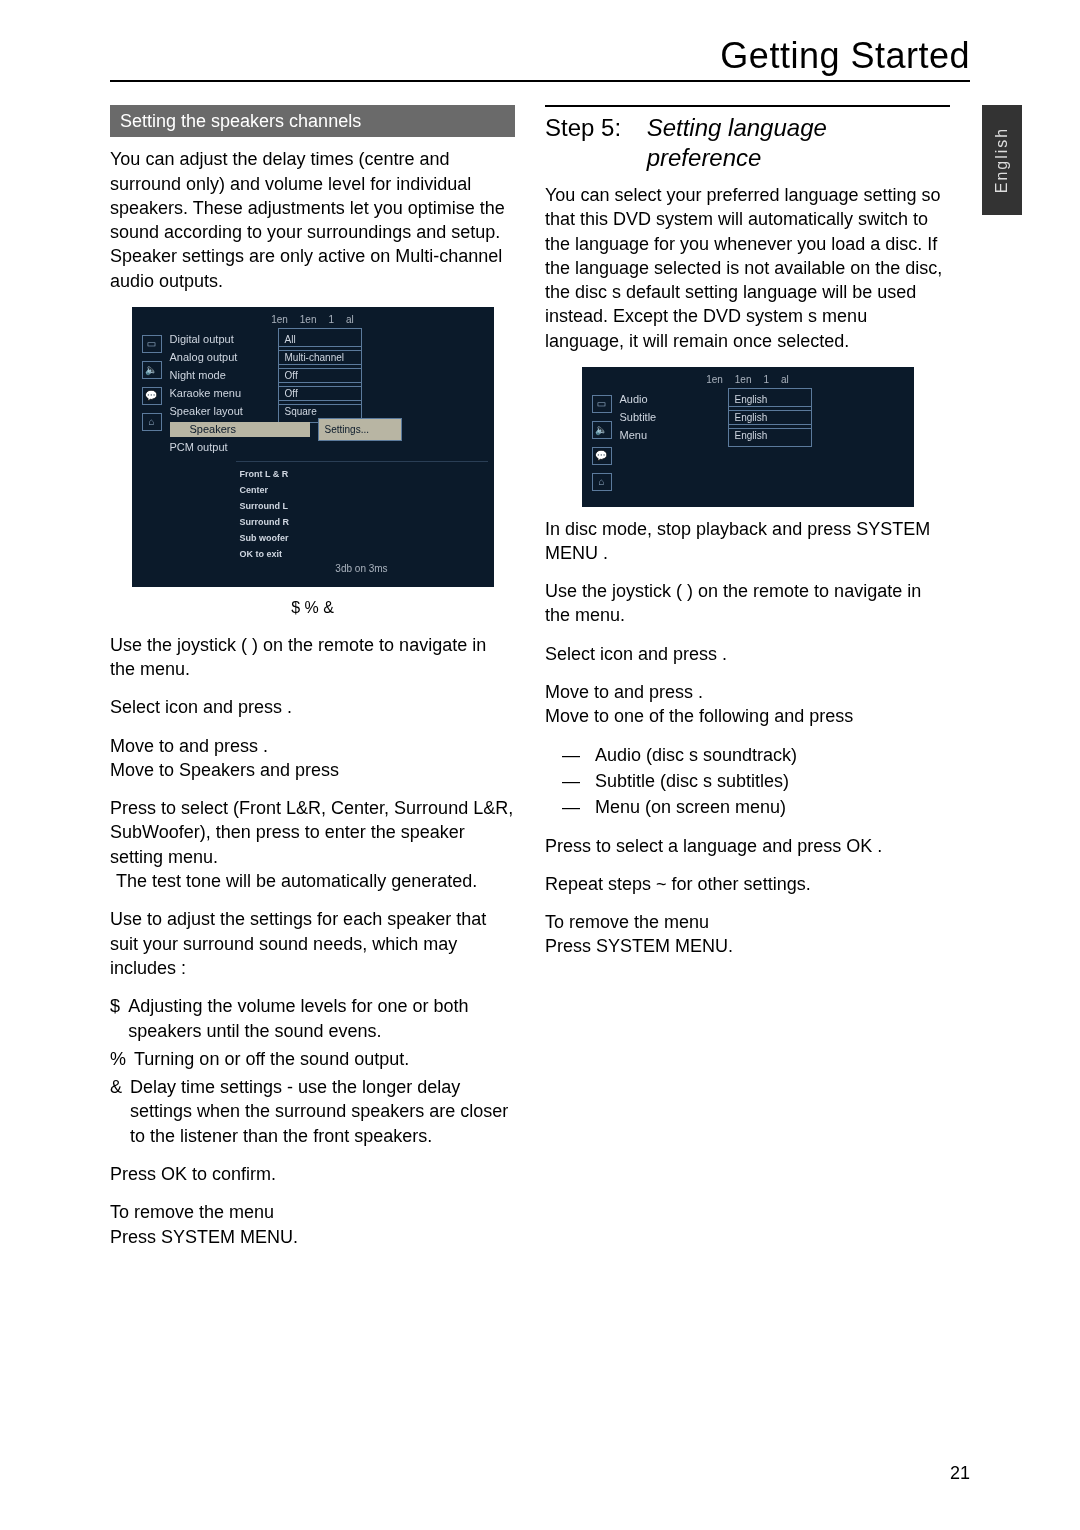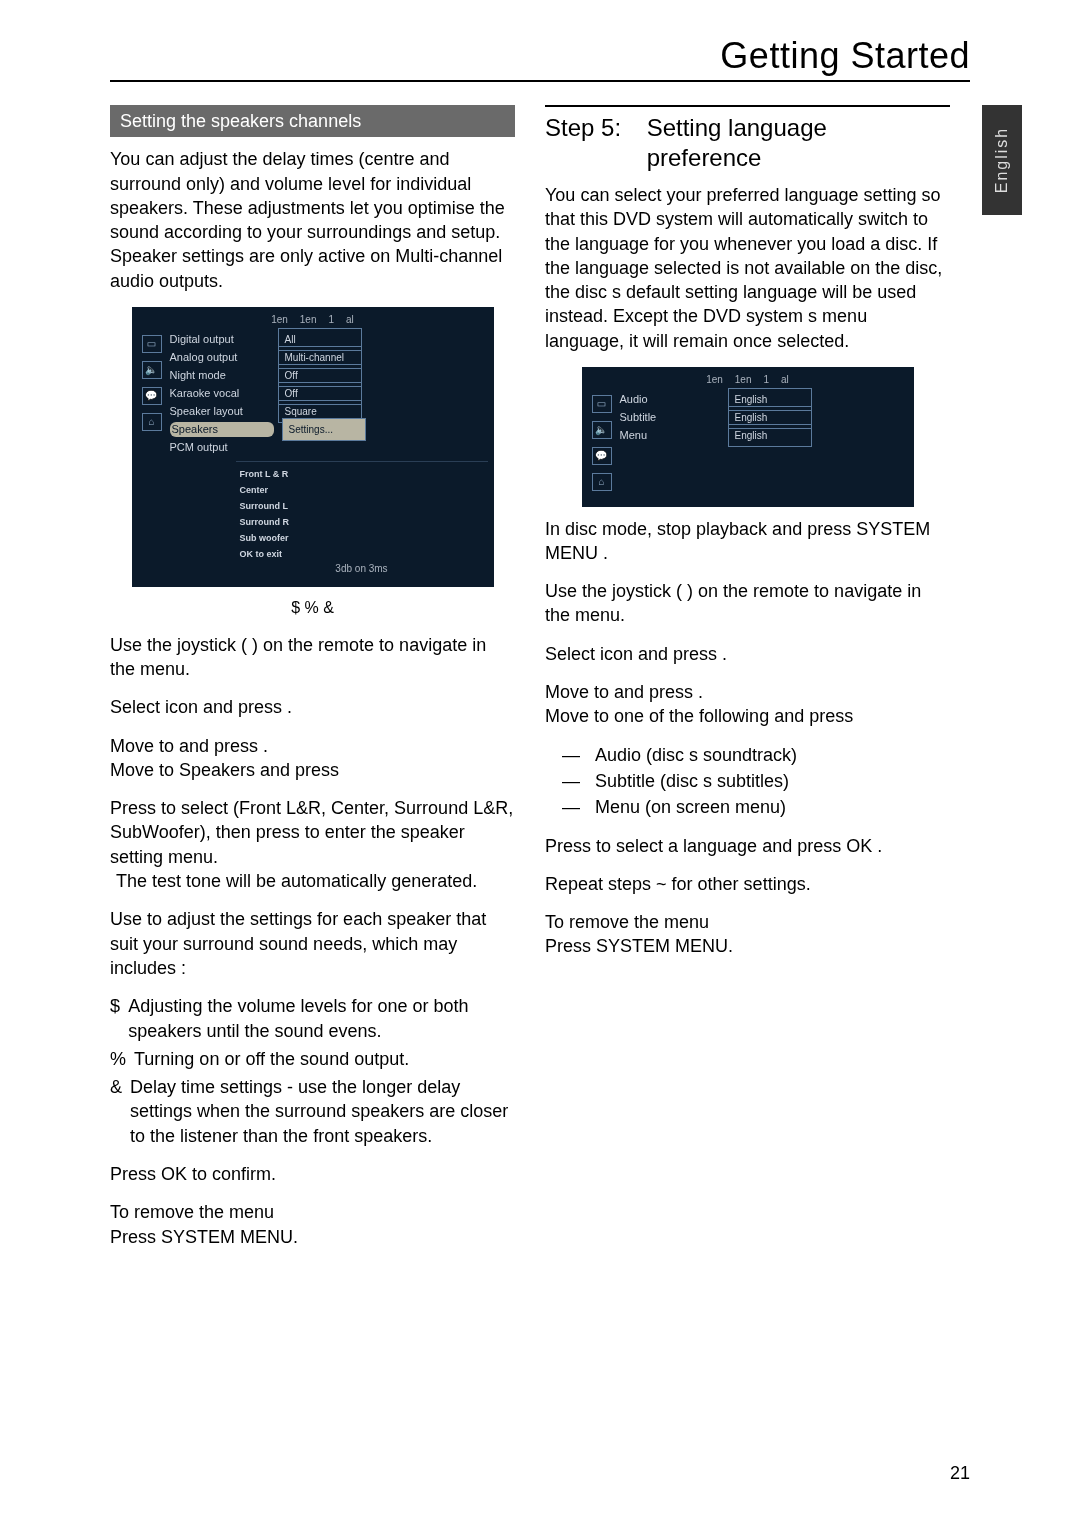--- a/index.html
+++ b/index.html
@@ -64,21 +64,21 @@
     font-size: 24px;
     margin-bottom: 10px;
     line-height: 1.25;
   }
   .step-head hr {
     border: none;
     border-top: 2px solid #000;
     margin: 0 0 6px 0;
   }
   .step-label { display: inline-block; width: 95px; vertical-align: top;}
-  .step-title { display: inline-block; width: 270px; vertical-align: top;}
+  .step-title { display: inline-block; width: 270px; vertical-align: top; font-style: italic;}
   .para { margin-bottom: 14px; }
   .osd {
     background: #0b1a2a;
     color: #cfd6e0;
     font-size: 11px;
     margin: 10px auto 10px auto;
     width: 350px;
     padding: 6px 6px 12px 6px;
     position: relative;
   }
@@ -99,21 +99,21 @@
     align-items: center;
     padding-top: 4px;
   }
   .osd-icons .ic {
     width: 18px; height: 16px; border: 1px solid #5b7a9c; font-size:10px;
     display:flex;align-items:center;justify-content:center;
     color:#9bb4cf;
   }
   .osd-list { flex: 1; }
   .osd-row { display: flex; align-items: center; height: 18px; gap: 8px; padding-left:4px;}
-  .osd-row.sel .osd-label { background:#b8b5a3; color:#0b1a2a; padding:0 2px;border-radius:6px;}
+  .osd-row.sel .osd-label { background:#b8b5a3; color:#0b1a2a; padding:0 20px;}
   .osd-row.sel .osd-val   { background:#b8b5a3; color:#0b1a2a; }
   .osd-label { width: 100px; font-size:11px; }
   .osd-val {
     border: 1px solid #5b7a9c;
     padding: 4px 6px;
     min-width: 70px;
     font-size: 10px;
     color:#cfd6e0;
   }
   .osd-nested {
@@ -172,21 +172,21 @@
           </div>
         <div class="osd-row">
             <span class="osd-label">Analog output</span>
             <span class="osd-val">Multi-channel</span>
           </div>
         <div class="osd-row">
             <span class="osd-label">Night mode</span>
             <span class="osd-val">Off</span>
           </div>
         <div class="osd-row">
-            <span class="osd-label">Karaoke vocal</span>
+            <span class="osd-label">Karaoke menu</span>
             <span class="osd-val">Off</span>
           </div>
         <div class="osd-row">
             <span class="osd-label">Speaker layout</span>
             <span class="osd-val">Square</span>
           </div>
         <div class="osd-row sel">
             <span class="osd-label">Speakers</span>
             <span class="osd-val">Settings...</span>
           </div>

